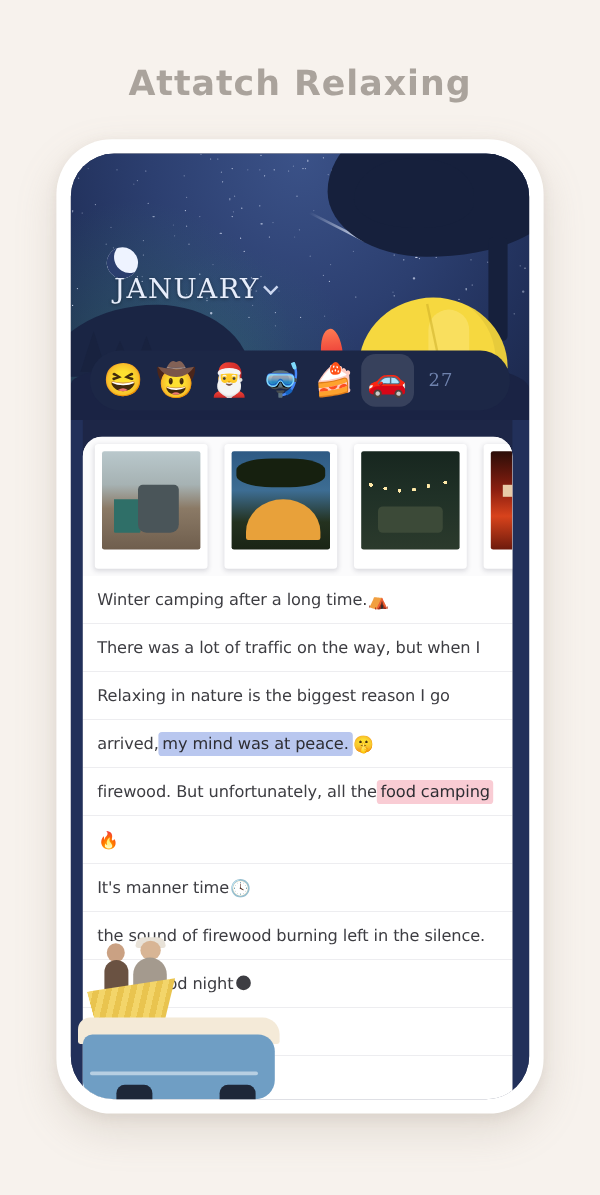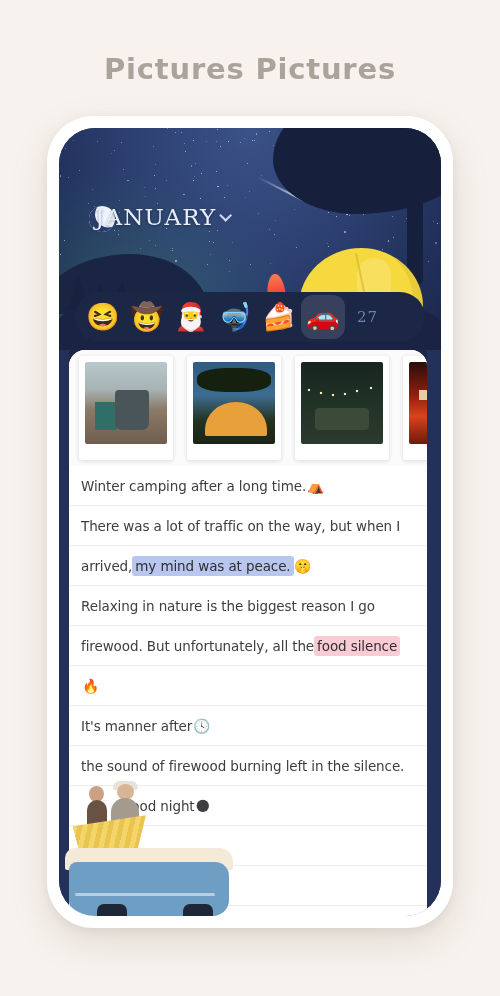--- a/index.html
+++ b/index.html
@@ -111,21 +111,21 @@
   .pine {
     position: absolute; bottom: 40px;
     width: 0; height: 0;
     border-left: 11px solid transparent;
     border-right: 11px solid transparent;
     border-bottom: 34px solid #18223f;
   }
 
   
   .month-row {
-    position: absolute; left: 36px; top: 76px;
+    position: absolute; left: 36px; top: 100px;
     display: flex; align-items: center; gap: 3px;
     z-index: 4;
   }
   .month-label {
     font-family: "DejaVu Serif", serif;
     font-size: 23px;
     letter-spacing: 1.2px;
     color: #e7edfb;
     text-shadow: 0 1px 3px rgba(0,0,0,.4);
   }
@@ -210,21 +210,21 @@
     margin-left: 12px;
     font-family: "DejaVu Serif", serif;
     font-size: 15px;
     color: #6f82ad;
     letter-spacing: 1px;
   }
 
   
   .sheet {
     position: absolute;
-    left: 10px; top: 222px;
+    left: 10px; top: 236px;
     width: 358px; height: 566px;
     background: #ffffff;
     border-radius: 16px 16px 0 0;
     overflow: hidden;
   }
 
   
   .photo-strip {
     position: absolute; left: 0; top: 0;
     width: 358px; height: 116px;
@@ -381,21 +381,21 @@
   .p-man-hat { position:absolute; left:54px; bottom:126px; width:25px; height:9px; background:#e8e2d8; border-radius:9px 9px 3px 3px; }
 
   
   .sheet-shadow-l, .sheet-shadow-r { position:absolute; top:222px; width:10px; height:566px; background:#22305a; }
   .sheet-shadow-l { left:0; }
   .sheet-shadow-r { left:368px; width:14px; }
 </style>
 </head>
 <body>
 
-<div class="page-title">Pictures Pictures</div>
+<div class="page-title">Attatch Relaxing</div>
 
 <div class="phone-frame">
   <div class="phone-screen">
 
     <div class="sky">
       <div class="stars" id="stars">
           <div class="star" style="width: 1px; height: 1px; left: 214.2px; top: 17.3px; opacity: 0.45;"></div>
           <div class="star" style="width: 1px; height: 1px; left: 193.4px; top: 11.8px; opacity: 0.83;"></div>
           <div class="star" style="width: 1px; height: 1px; left: 156.9px; top: 42.7px; opacity: 0.77;"></div>
           <div class="star" style="width: 1px; height: 1px; left: 29.3px; top: 74.8px; opacity: 0.44;"></div>
@@ -612,36 +612,36 @@
 
       <div class="note-area" id="note-area">
           <div class="note-line">
             <span>Winter camping after a long time.</span>
             <span class="emo">⛺</span>
           </div>
           <div class="note-line">
             <span>There was a lot of traffic on the way, but when I</span>
           </div>
           <div class="note-line">
+            <span>Relaxing in nature is the biggest reason I go</span>
+          </div>
+          <div class="note-line">
             <span>arrived, </span>
             <mark class="hl-blue">my mind was at peace.</mark>
             <span class="emo">🤫</span>
           </div>
           <div class="note-line">
-            <span>Relaxing in nature is the biggest reason I go</span>
-          </div>
-          <div class="note-line">
             <span>firewood. But unfortunately, all the </span>
-            <mark class="hl-pink">food silence</mark>
+            <mark class="hl-pink">food camping</mark>
           </div>
           <div class="note-line">
             <span class="emo">🔥</span>
           </div>
           <div class="note-line">
-            <span>It's manner after</span>
+            <span>It's manner time</span>
             <span class="emo">🕓</span>
           </div>
           <div class="note-line">
             <span>the sound of firewood burning left in the silence.</span>
           </div>
           <div class="note-line indent">
             <span>Good night </span>
             <span class="emo">🌑</span>
           </div>
         </div>

